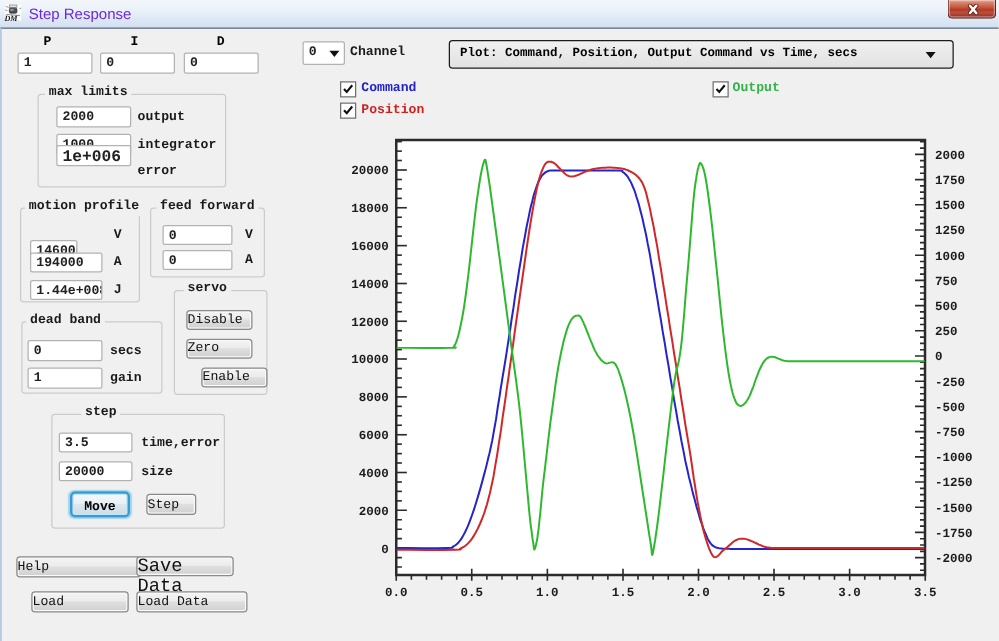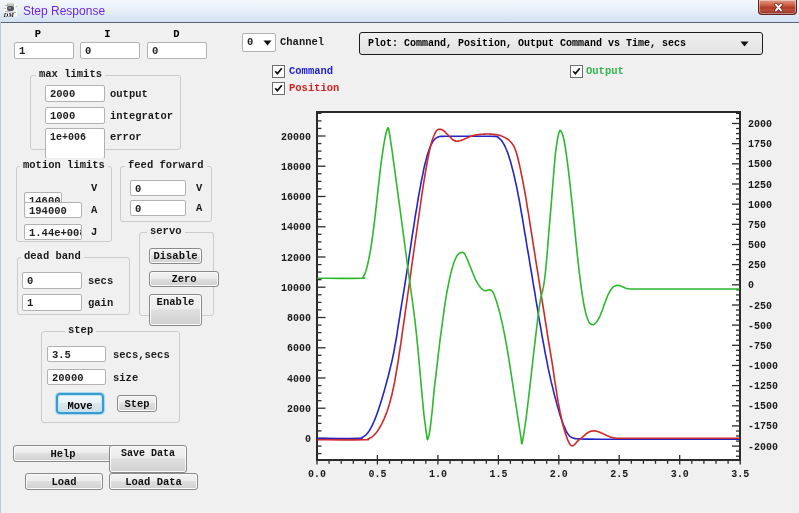--- a/index.html
+++ b/index.html
@@ -1,18 +1,18 @@
 <!DOCTYPE html>
 <html><head><meta charset="utf-8"><style>html,body{margin:0;padding:0}
 body{width:799px;height:513px;overflow:hidden;position:relative;background:#f0f0f0;font-family:"Liberation Sans",sans-serif}
 .lb{position:absolute;font-family:"Liberation Mono",monospace;font-weight:bold;white-space:pre;height:14px;line-height:14px}
 .glb{position:absolute;font-family:"Liberation Mono",monospace;font-weight:bold;font-size:10.5px;color:#1a1a1a;background:#f0f0f0;padding:0 3px;height:15px;line-height:15px}
 .in{position:absolute;background:#fff;border:1px solid #b2b2b2;border-radius:2px;box-sizing:border-box;font-family:"Liberation Mono",monospace;font-weight:bold;color:#222;padding-left:4px;white-space:pre;overflow:hidden}
 .grp{position:absolute;border:1px solid #cbcbcb;border-radius:3px;box-sizing:border-box}
-.btn{position:absolute;box-sizing:border-box;border:1px solid #8a8a8a;border-radius:3px;background:linear-gradient(180deg,#f3f3f3 0%,#ececec 45%,#dfdfdf 50%,#d0d0d0 100%);box-shadow:inset 0 0 0 1px #fafafa;font-family:"Liberation Mono",monospace;font-weight:bold;color:#111;text-align:center}
+.btn{position:absolute;box-sizing:border-box;border:1px solid #8a8a8a;border-radius:3px;background:linear-gradient(180deg,#f3f3f3 0%,#ececec 45%,#dfdfdf 50%,#d0d0d0 100%);box-shadow:inset 0 0 0 1px #fafafa;font-family:"Liberation Mono",monospace;font-weight:normal;color:#111;text-align:left}
 .cb{position:absolute;width:11px;height:11px;background:#fff;border:1px solid #6e6e6e;box-sizing:content-box}
 .cb svg{position:absolute;left:0;top:0}
 </style></head><body>
 <div style="position:absolute;left:0;top:0;width:799px;height:22px;background:linear-gradient(180deg,#f3f7fb 0%,#eaf1f9 40%,#dde8f5 70%,#d2e0f0 100%);border-bottom:1px solid #55657c"></div>
 <svg style="position:absolute;left:3px;top:3px" width="15" height="15" viewBox="0 0 15 15">
 <rect x="1" y="0.5" width="13" height="13" fill="#fbfbfa"></rect>
 <path d="M1.5,2 L4,3 M1,5 L3,5.5 M12.5,4 L14,3.5" stroke="#9a9a98" stroke-width="0.8" fill="none"></path>
 <rect x="4.5" y="1" width="6" height="2" fill="#e2e2de" stroke="#888" stroke-width="0.6"></rect>
 <rect x="4.5" y="3.5" width="6" height="4" rx="1" fill="#4a505a" stroke="#2a2d33" stroke-width="0.6"></rect>
 <rect x="5.3" y="4.3" width="2.6" height="1.4" fill="#9aa0a8"></rect>
@@ -60,58 +60,58 @@
       <path d="M2.2,5.2 L4.4,7.6 L8.8,2.2" fill="none" stroke="#111" stroke-width="1.7"></path>
     </svg>
   </div>
 <div class="lb" style="left:586px;top:63.5px;font-size:10.5px;color:#33b34a">Output</div>
 <div class="grp" style="left:30px;top:75px;width:151px;height:75px"></div>
 <div class="glb" style="left:36px;top:67px">max limits</div>
 <div class="in" style="left:45px;top:85px;width:60px;height:17px;font-size:10.5px;line-height:17px">2000</div>
 <div class="lb" style="left:110px;top:87px;font-size:10.5px;color:#1a1a1a">output</div>
 <div class="in" style="left:45px;top:106.5px;width:60px;height:17px;font-size:10.5px;line-height:17px">1000</div>
 <div class="lb" style="left:110px;top:108.5px;font-size:10.5px;color:#1a1a1a">integrator</div>
-<div class="in" style="left:45px;top:128px;width:60px;height:31px;font-size:10px;line-height:17px">1e+006</div>
+<div class="in" style="left:45px;top:116px;width:60px;height:17px;font-size:13px;line-height:17px">1e+006</div>
 <div class="lb" style="left:110px;top:130px;font-size:10.5px;color:#1a1a1a">error</div>
 <div class="grp" style="left:16px;top:166px;width:96px;height:76px"></div>
-<div class="glb" style="left:20px;top:158px">motion limits</div>
+<div class="glb" style="left:20px;top:158px">motion profile</div>
 <div class="in" style="left:24px;top:192px;width:38px;height:16px;font-size:10.5px;line-height:16px">146000</div>
 <div class="lb" style="left:91px;top:181px;font-size:10.5px;color:#1a1a1a">V</div>
 <div class="in" style="left:24px;top:202px;width:58px;height:16px;font-size:10.5px;line-height:16px">194000</div>
 <div class="lb" style="left:91px;top:203px;font-size:10.5px;color:#1a1a1a">A</div>
 <div class="in" style="left:24px;top:224px;width:58px;height:16px;font-size:10.5px;line-height:16px">1.44e+008</div>
 <div class="lb" style="left:91px;top:225px;font-size:10.5px;color:#1a1a1a">J</div>
 <div class="grp" style="left:120px;top:166px;width:92px;height:56px"></div>
 <div class="glb" style="left:125px;top:158px">feed forward</div>
 <div class="in" style="left:130px;top:180px;width:56px;height:16px;font-size:10.5px;line-height:16px">0</div>
 <div class="lb" style="left:196px;top:181px;font-size:10.5px;color:#1a1a1a">V</div>
 <div class="in" style="left:130px;top:200px;width:56px;height:16px;font-size:10.5px;line-height:16px">0</div>
 <div class="lb" style="left:196px;top:201px;font-size:10.5px;color:#1a1a1a">A</div>
 <div class="grp" style="left:139px;top:232px;width:75px;height:84px"></div>
 <div class="glb" style="left:147px;top:224px">servo</div>
 <div class="btn" style="left:149px;top:248px;width:53px;height:16px;font-size:10.5px;line-height:15px">Disable</div>
-<div class="btn" style="left:149px;top:271px;width:70px;height:16px;font-size:10.5px;line-height:15px">Zero</div>
-<div class="btn" style="left:149px;top:294px;width:53px;height:32px;font-size:10.5px;line-height:15px">Enable</div>
+<div class="btn" style="left:149px;top:271px;width:53px;height:16px;font-size:10.5px;line-height:15px">Zero</div>
+<div class="btn" style="left:161px;top:294px;width:53px;height:16px;font-size:10.5px;line-height:15px">Enable</div>
 <div class="grp" style="left:17px;top:257px;width:113px;height:58px"></div>
 <div class="glb" style="left:21px;top:249px">dead band</div>
 <div class="in" style="left:22px;top:272px;width:60px;height:17px;font-size:10.5px;line-height:17px">0</div>
 <div class="lb" style="left:88px;top:274px;font-size:10.5px;color:#1a1a1a">secs</div>
 <div class="in" style="left:22px;top:294px;width:60px;height:17px;font-size:10.5px;line-height:17px">1</div>
 <div class="lb" style="left:88px;top:295.5px;font-size:10.5px;color:#1a1a1a">gain</div>
 <div class="grp" style="left:41px;top:331px;width:139px;height:92px"></div>
 <div class="glb" style="left:65px;top:323px">step</div>
 <div class="in" style="left:47px;top:346px;width:59px;height:16px;font-size:10.5px;line-height:16px">3.5</div>
-<div class="lb" style="left:113px;top:347.5px;font-size:10.5px;color:#1a1a1a">secs,secs</div>
+<div class="lb" style="left:113px;top:347.5px;font-size:10.5px;color:#1a1a1a">time,error</div>
 <div class="in" style="left:47px;top:369px;width:59px;height:16px;font-size:10.5px;line-height:16px">20000</div>
 <div class="lb" style="left:113px;top:370.5px;font-size:10.5px;color:#1a1a1a">size</div>
 <div style="position:absolute;left:56px;top:393px;width:48px;height:21px;box-sizing:border-box;border:2px solid #3a9bd0;border-radius:4px;background:linear-gradient(180deg,#f2f7fa 0%,#eaf2f7 45%,#dce8ef 50%,#ccdce7 100%);box-shadow:inset 0 0 0 1px #bfe6f7,0 0 1px 1px #9fd4ee"></div>
 <div class="lb" style="left:56px;top:399px;width:48px;text-align:center;font-size:10.5px">Move</div>
 <div class="btn" style="left:117px;top:395px;width:40px;height:17px;font-size:10.5px;line-height:16px">Step</div>
 <div class="btn" style="left:13px;top:445px;width:100px;height:17px;font-size:10.5px;line-height:16px">Help</div>
-<div class="btn" style="left:109px;top:445px;width:78px;height:28px;font-size:10px;line-height:16px">Save Data</div>
+<div class="btn" style="left:109px;top:445px;width:78px;height:16px;font-size:15px;line-height:16px">Save Data</div>
 <div class="btn" style="left:25px;top:473px;width:78px;height:17px;font-size:10.5px;line-height:16px">Load</div>
 <div class="btn" style="left:109px;top:473px;width:89px;height:17px;font-size:10.5px;line-height:16px">Load Data</div>
 <div style="position:absolute;left:0;top:0"><svg id="chart" width="799" height="513" viewBox="0 0 799 513">
 <rect x="317" y="112" width="423" height="348" fill="#ffffff"></rect>
 <rect x="317" y="112" width="423" height="348" fill="none" stroke="#2b2b2b" stroke-width="2"></rect>
 <g stroke="#2b2b2b" stroke-width="1.3">
         <line x1="317.0" y1="113.3" x2="321.5" y2="113.3"></line>
         <line x1="317.0" y1="120.9" x2="321.5" y2="120.9"></line>
         <line x1="317.0" y1="128.4" x2="321.5" y2="128.4"></line>
         <line x1="317.0" y1="143.6" x2="321.5" y2="143.6"></line>

